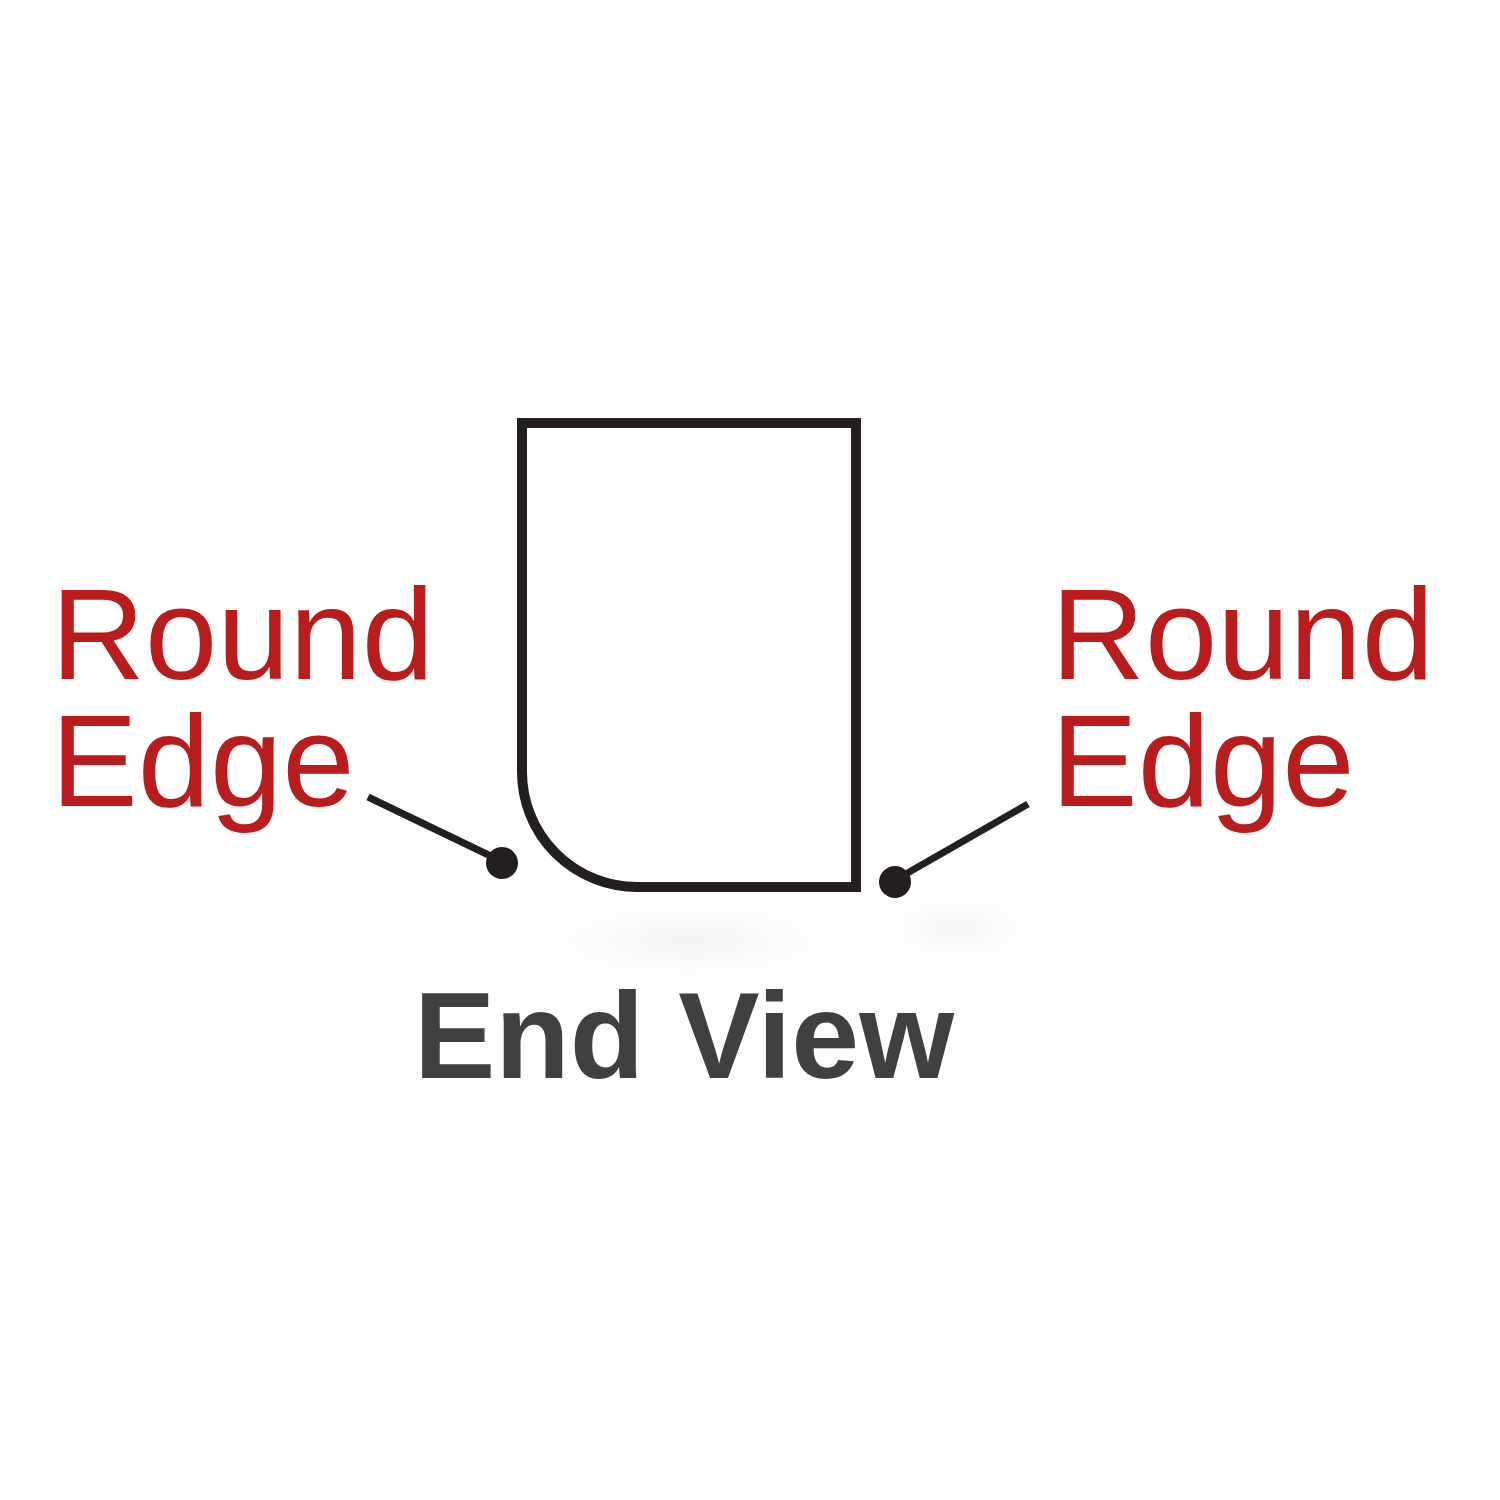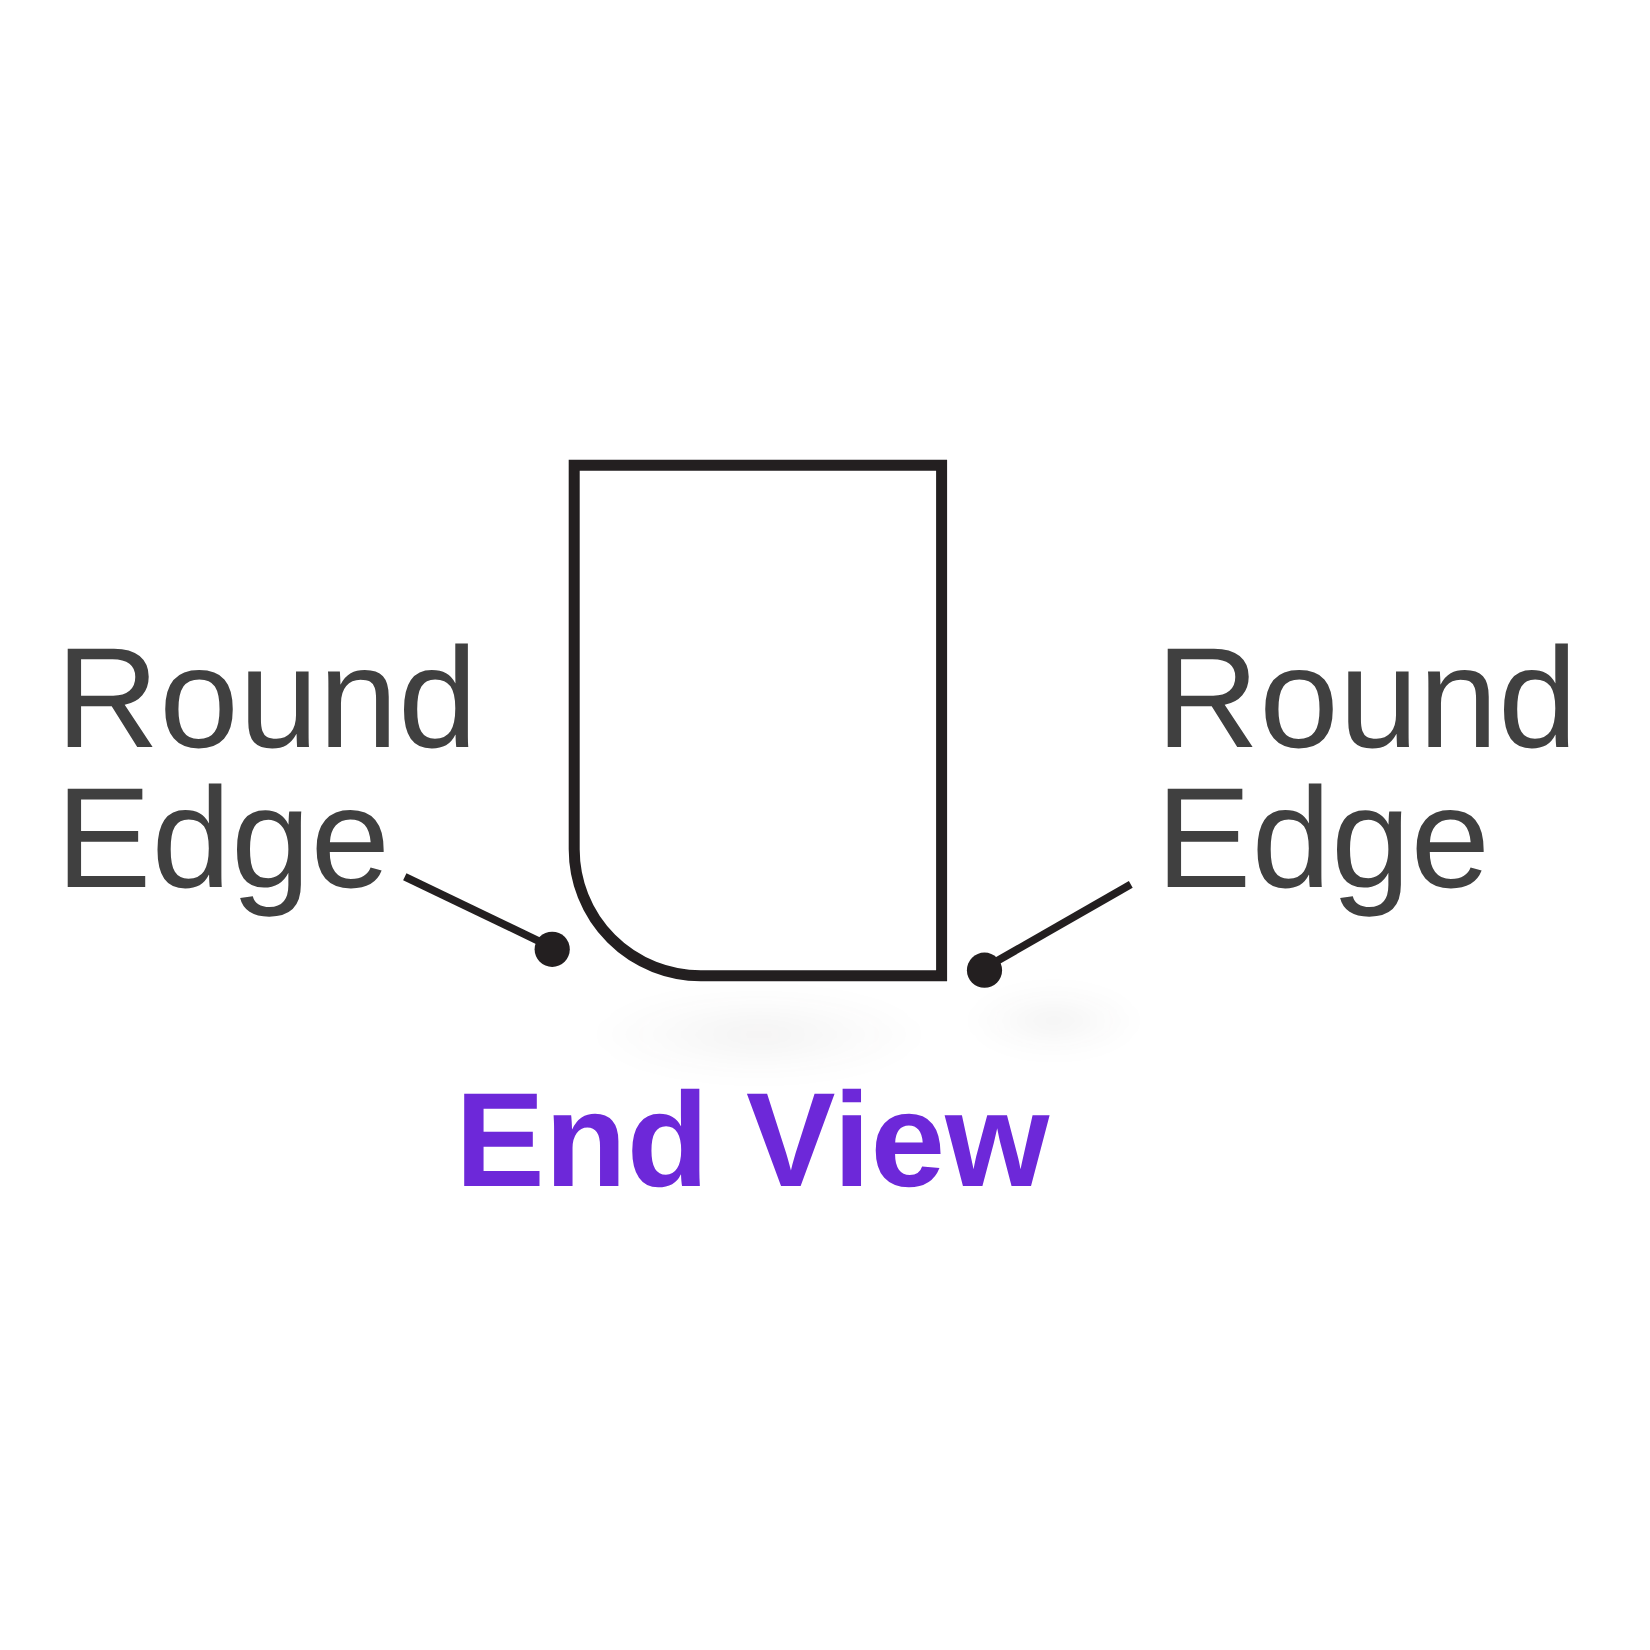--- a/index.html
+++ b/index.html
@@ -20,35 +20,35 @@
     position: absolute;
     left: 0;
     top: 0;
   }
   .label {
     position: absolute;
     font-size: 130px;
     line-height: 127px;
     letter-spacing: 0;
     white-space: nowrap;
-    color: #404040;
+    color: #b91c1c;
   }
   .label span { display: block; }
   #round-edge-label  { left: 51px;   top: 571px; }
   #square-edge-label { left: 1051px; top: 571px; }
   .caption {
     position: absolute;
     left: 684px;
     top: 975px;
     transform: translateX(-50%);
     font-size: 122px;
     line-height: 122px;
     font-weight: bold;
     white-space: nowrap;
-    color: #6d28d9;
+    color: #404040;
   }
   .smudge {
     position: absolute;
     border-radius: 50%;
     filter: blur(9px);
     pointer-events: none;
   }
   #smudge-1 {
     left: 535px; top: 898px; width: 310px; height: 85px;
     background: radial-gradient(ellipse at center, rgba(35,31,32,0.05), rgba(35,31,32,0) 70%);

